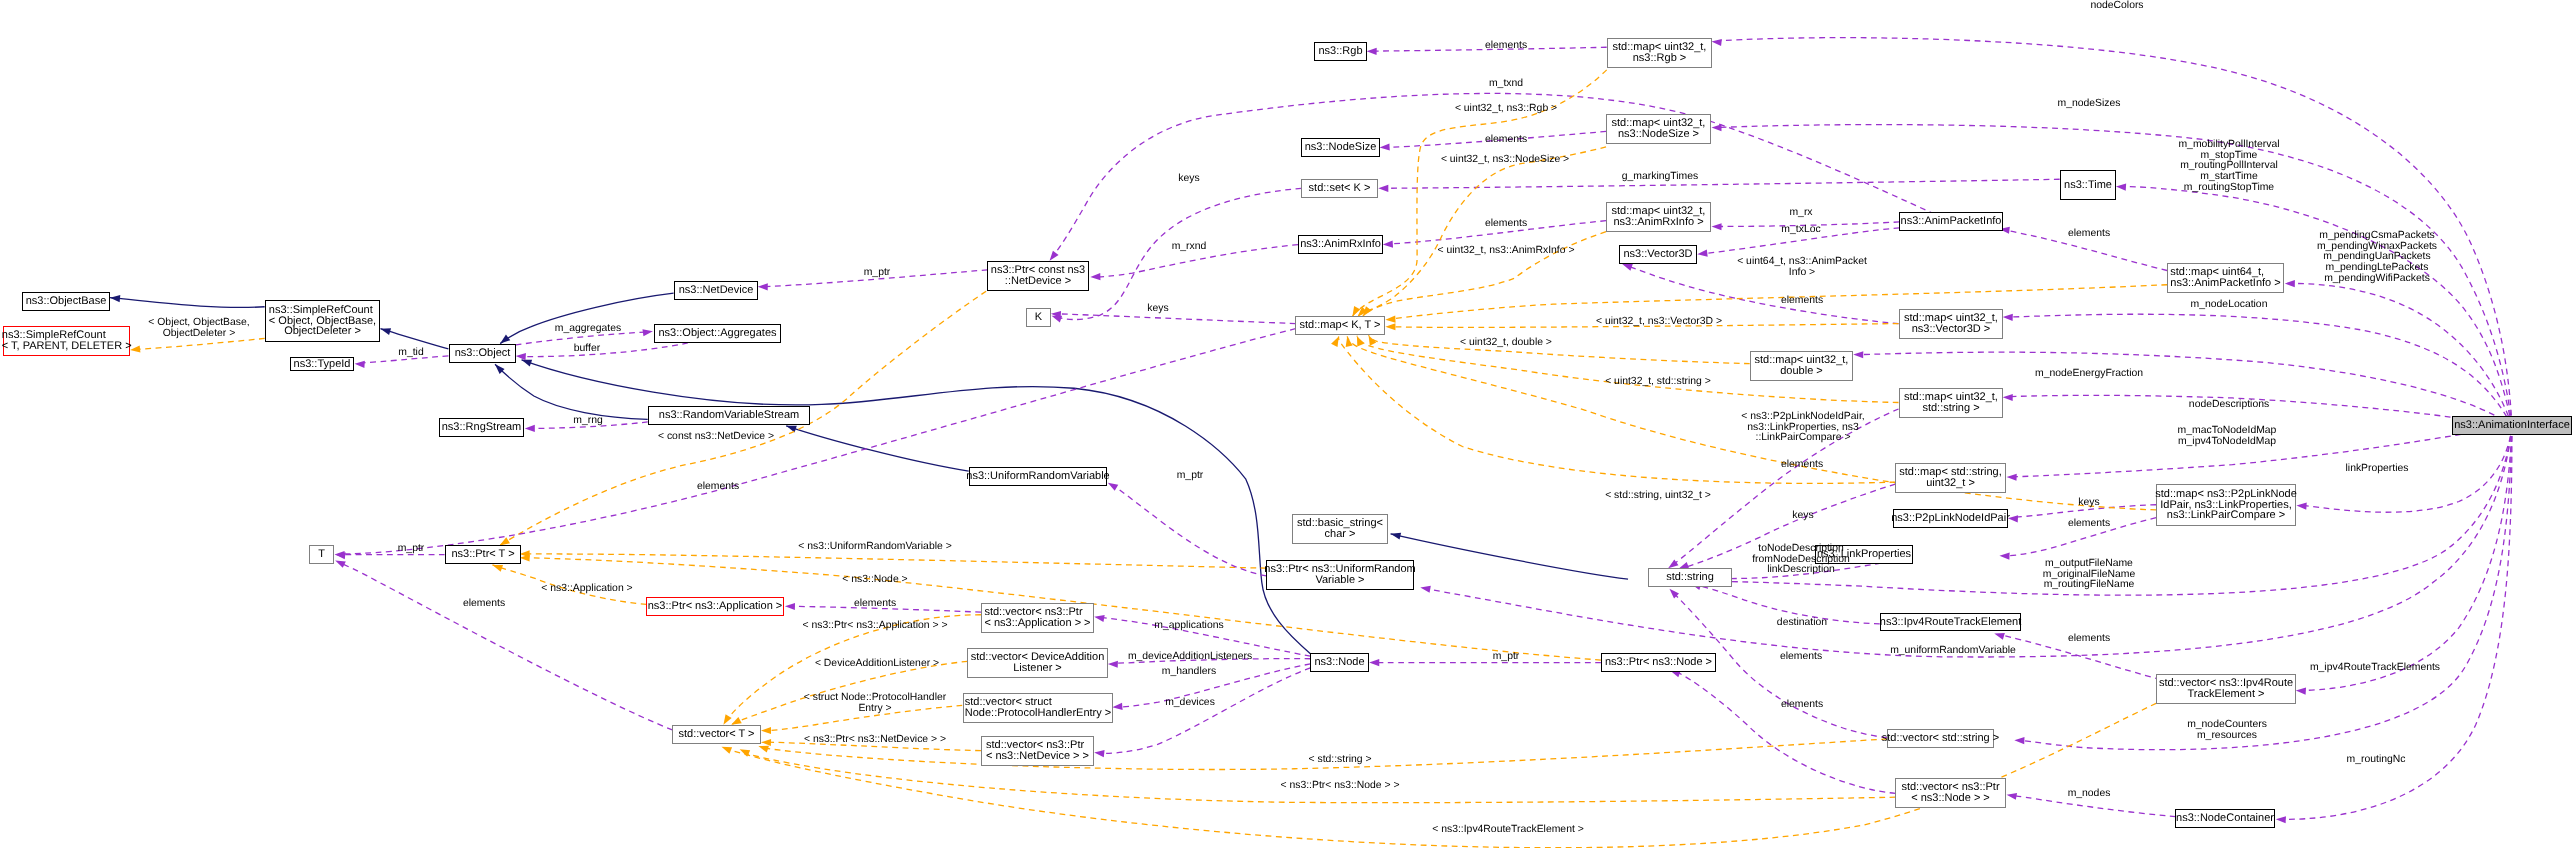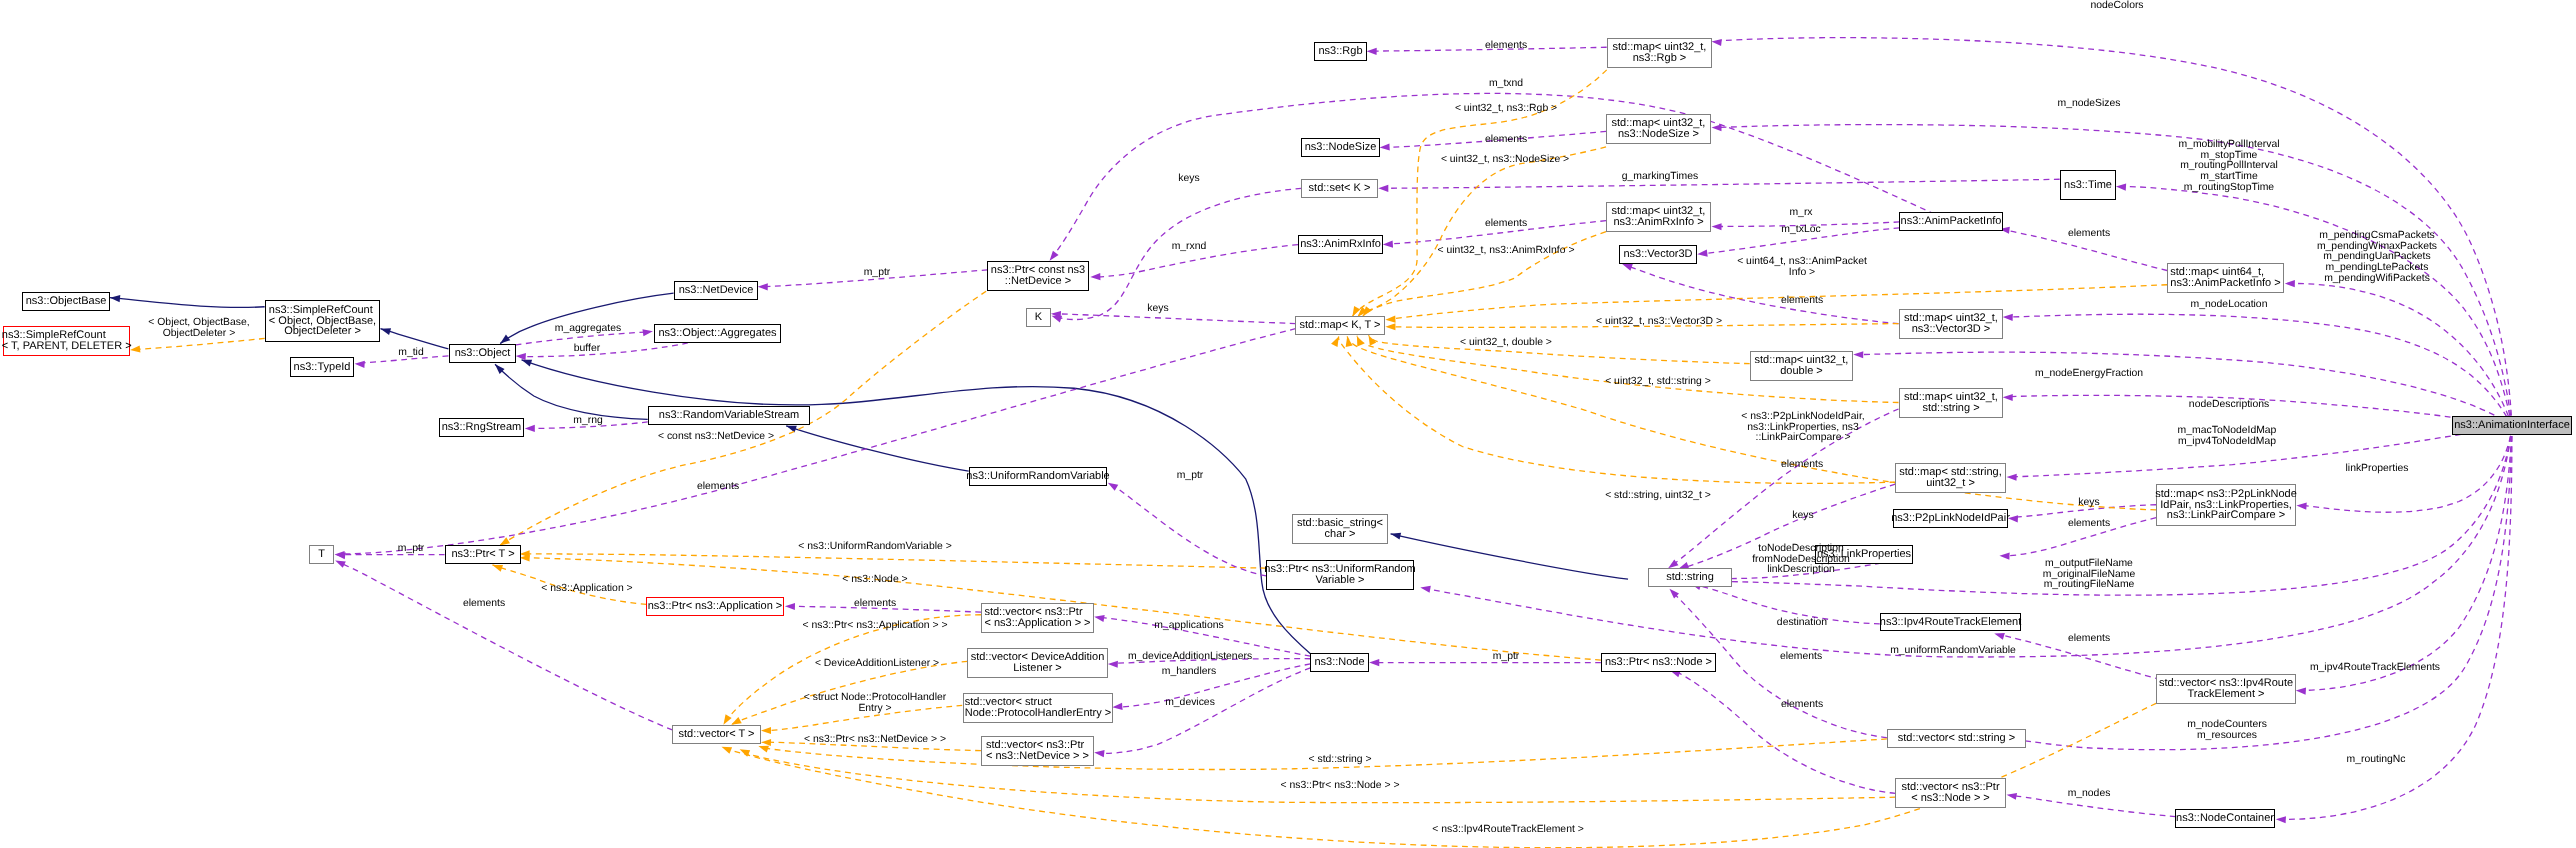--- a/index.html
+++ b/index.html
@@ -194,21 +194,21 @@
         <span class="ln">&lt; T, PARENT, DELETER &gt;</span>
       </span>
     </div>
 <div class="node solid" style="left:265px;top:300px;width:115px;height:42px">
       <span class="lbl">
         <span class="ln">ns3::SimpleRefCount</span>
         <span class="ln">&lt; Object, ObjectBase,</span>
         <span class="ln">ObjectDeleter &gt;</span>
       </span>
     </div>
-<div class="node solid" style="left:290px;top:357px;width:64px;height:20px">
+<div class="node solid" style="left:290px;top:357px;width:64px;height:14px">
       <span class="lbl">
         <span class="ln">ns3::TypeId</span>
       </span>
     </div>
 <div class="node solid" style="left:449px;top:344px;width:67px;height:19.4px">
       <span class="lbl">
         <span class="ln">ns3::Object</span>
       </span>
     </div>
 <div class="node solid" style="left:439px;top:418px;width:85px;height:19.4px">
@@ -378,21 +378,21 @@
       <span class="lbl">
         <span class="ln">ns3::Ipv4RouteTrackElement</span>
       </span>
     </div>
 <div class="node grey" style="left:2156px;top:674px;width:140px;height:30px">
       <span class="lbl">
         <span class="ln">std::vector&lt; ns3::Ipv4Route</span>
         <span class="ln">TrackElement &gt;</span>
       </span>
     </div>
-<div class="node grey" style="left:1887px;top:729px;width:139px;height:19.4px">
+<div class="node grey" style="left:1887px;top:729px;width:107px;height:19.4px">
       <span class="lbl">
         <span class="ln">std::vector&lt; std::string &gt;</span>
       </span>
     </div>
 <div class="node grey" style="left:1895px;top:778px;width:111px;height:30px">
       <span class="lbl">
         <span class="ln">std::vector&lt; ns3::Ptr</span>
         <span class="ln">&lt; ns3::Node &gt; &gt;</span>
       </span>
     </div>

